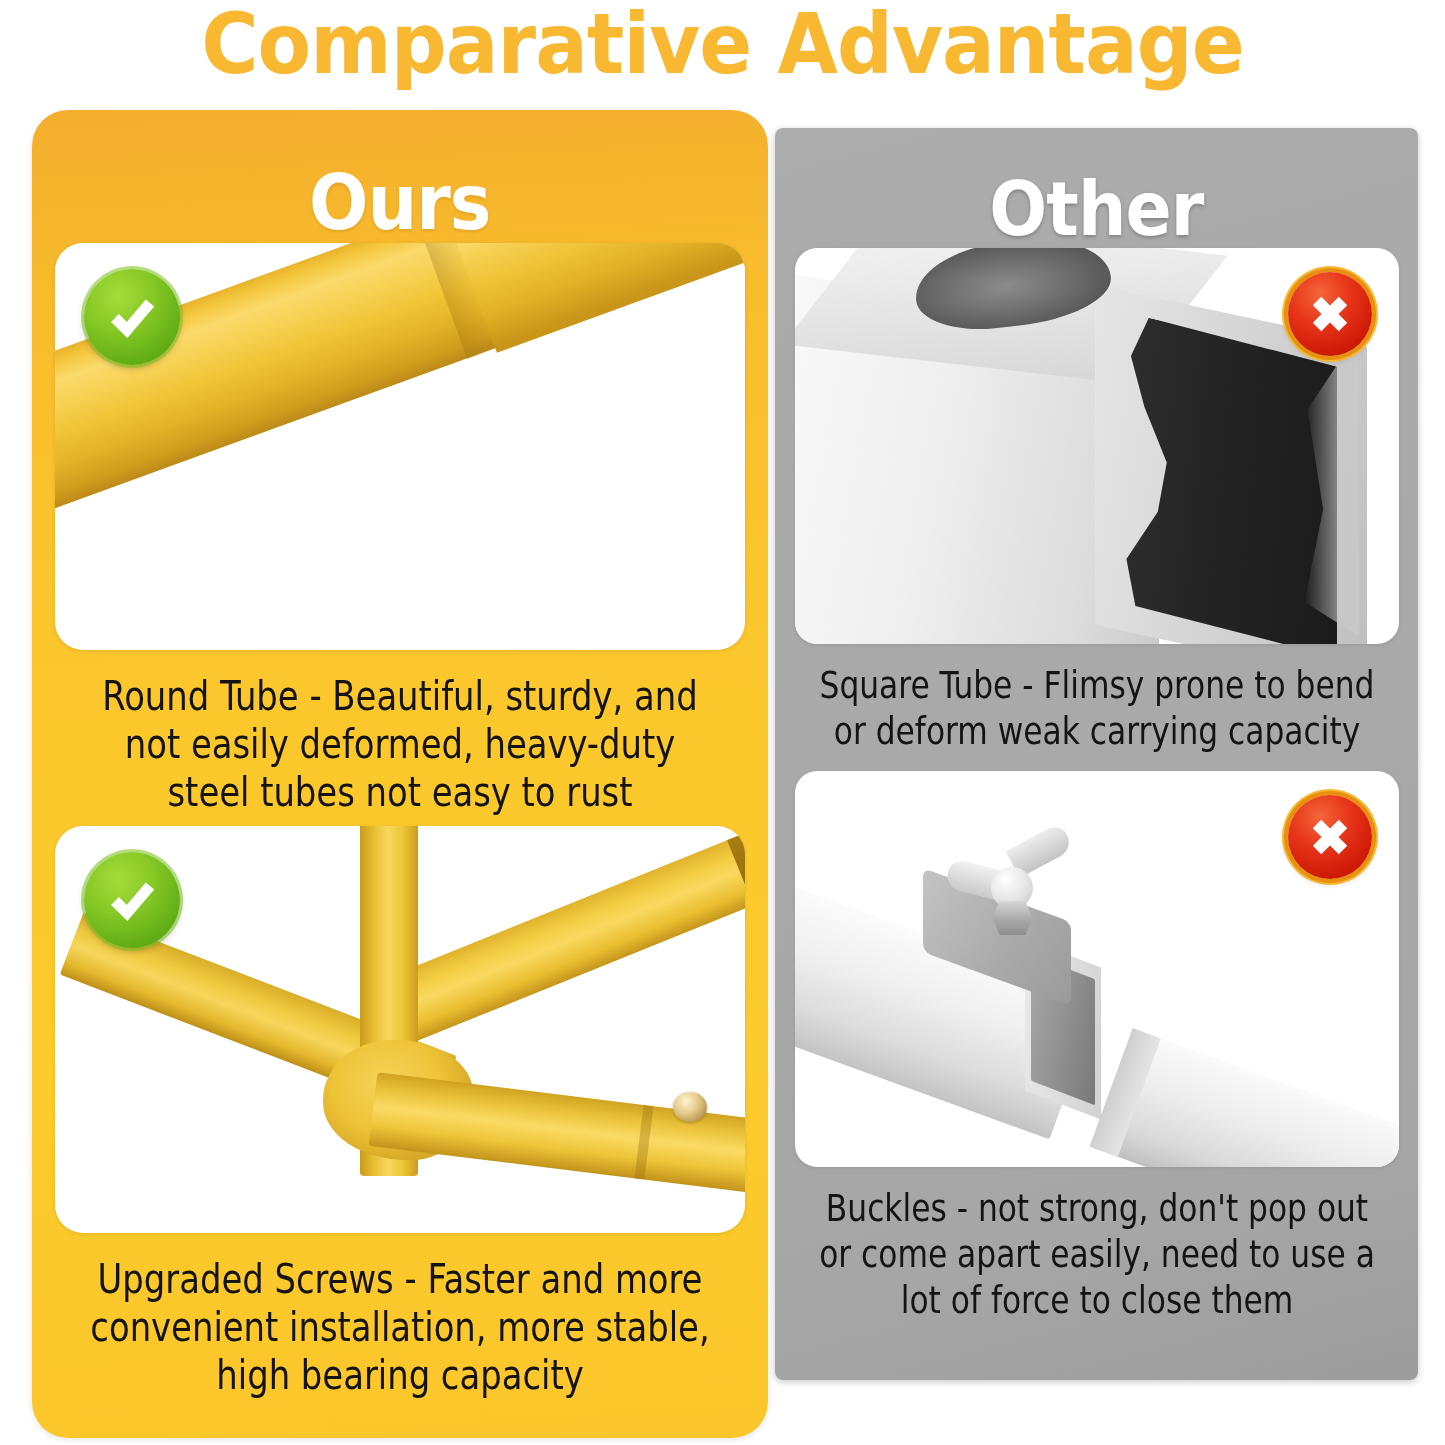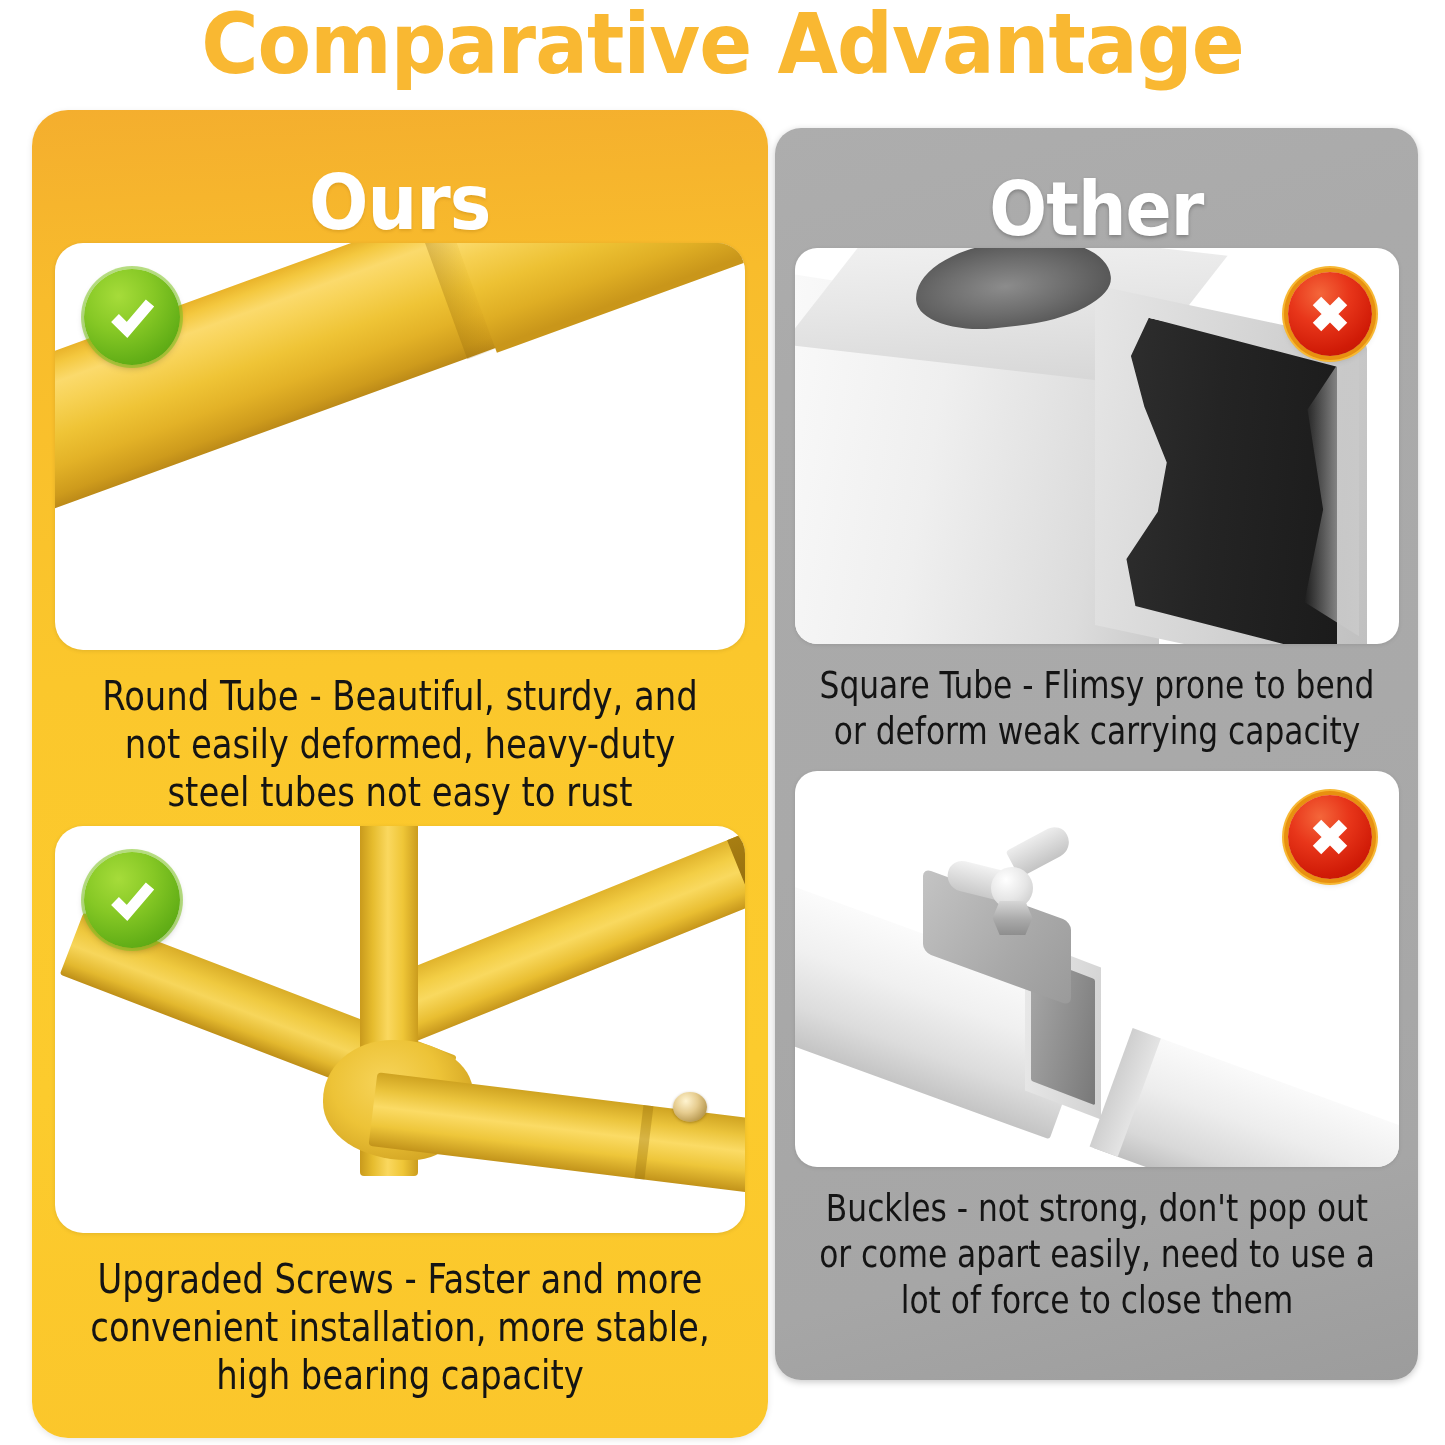--- a/index.html
+++ b/index.html
@@ -48,21 +48,21 @@
     height: 1328px;
     border-radius: 36px;
     background: linear-gradient(177deg,#F4AE2E 0%, #F8BC2C 14%, #FBC72C 42%, #FCCB2D 72%, #FBC62B 100%);
     box-shadow: 0 2px 6px rgba(0,0,0,0.10);
   }
   .panel-other {
     left: 775px;
     top: 128px;
     width: 643px;
     height: 1252px;
-    border-radius: 26px;
+    border-radius: 8px;
     background: linear-gradient(165deg,#ADADAD 0%, #AAAAAA 18%, #A9A9A9 52%, #A6A6A6 84%, #9C9C9C 100%);
     box-shadow: 0 2px 7px rgba(0,0,0,0.22);
   }
 
   
   .panel-heading {
     font-family: "DejaVu Sans", sans-serif;
     font-weight: bold;
     color: #ffffff;
     text-align: center;

